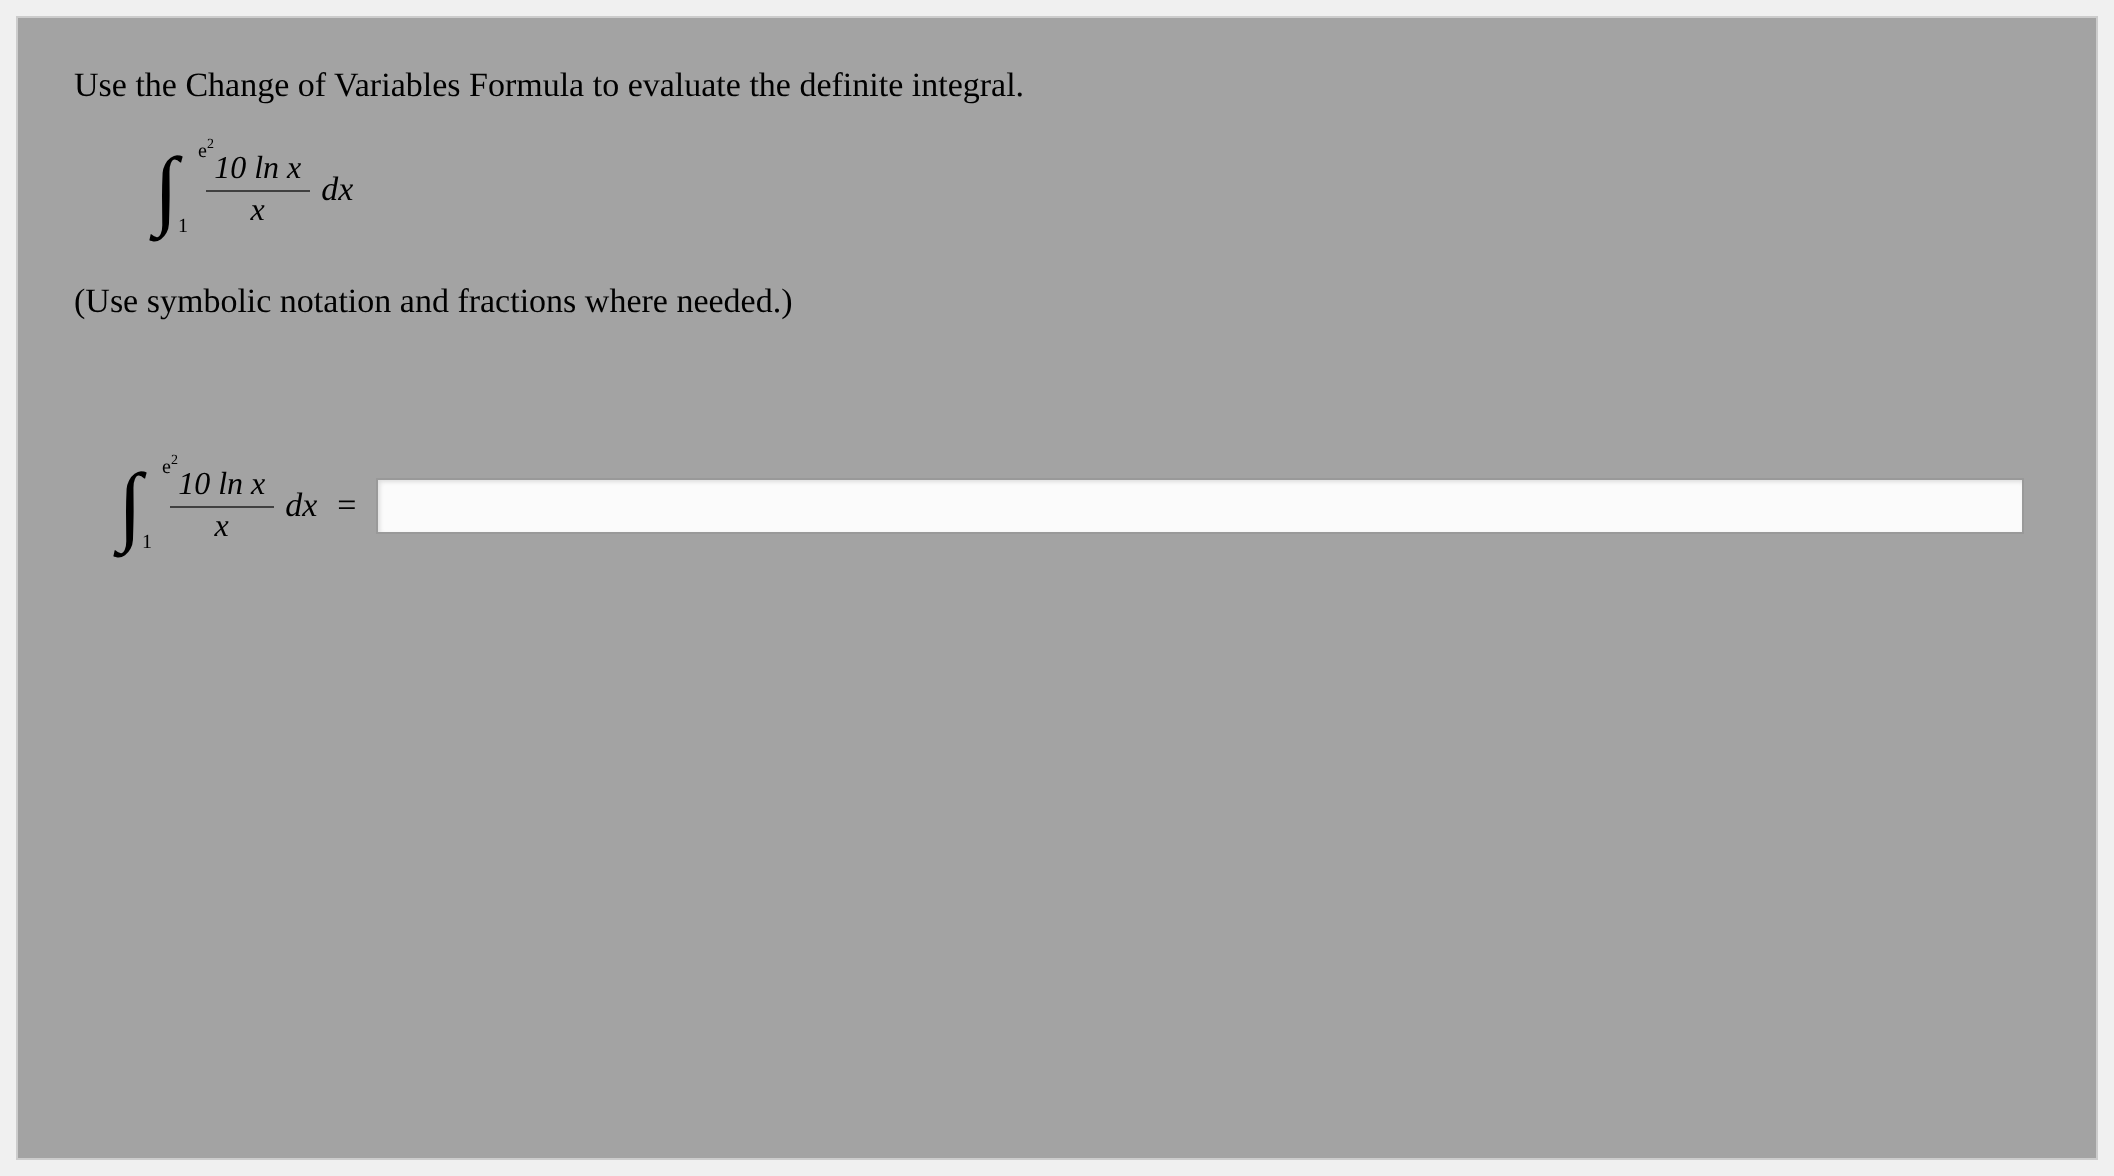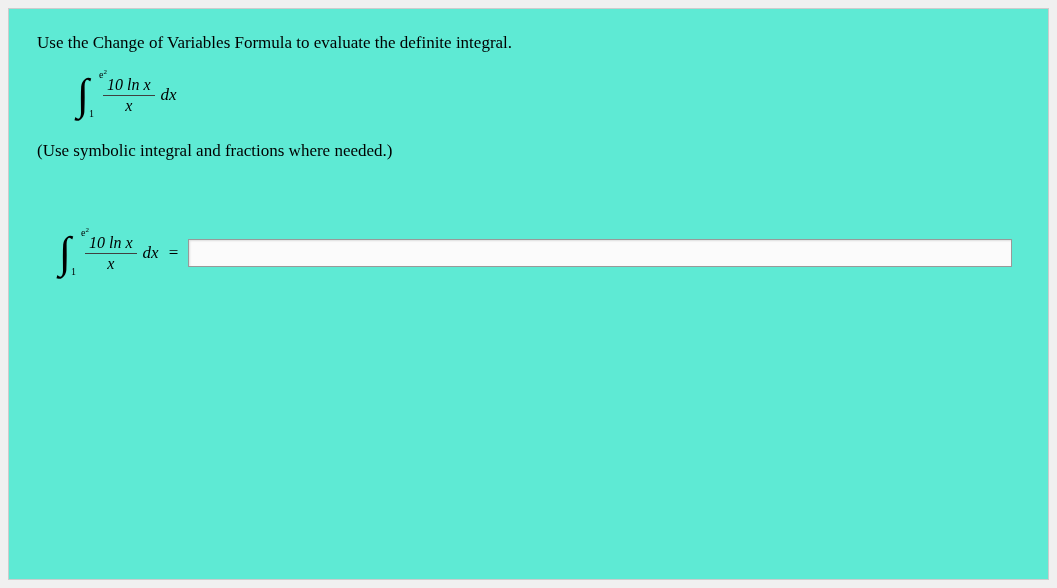--- a/index.html
+++ b/index.html
@@ -8,21 +8,21 @@
       box-sizing: border-box;
     }
     body {
       font-family: 'Times New Roman', Times, serif;
       background: #f0f0f0;
       width: 1057px;
       height: 588px;
       padding: 8px;
     }
     .question-panel {
-      background: #5eead4;
+      background: #a3a3a3;
       border: 1px solid #ccc;
       width: 100%;
       height: 100%;
       padding: 24px 28px;
       font-size: 17px;
       color: #000;
     }
     .instruction {
       margin-bottom: 20px;
     }
@@ -117,21 +117,21 @@
       <span class="integral-upper"><span>e</span><span class="sup2">2</span></span>
       <span class="integral-lower">1</span>
     </span>
     <span class="fraction">
       <span class="num">10 ln x</span>
       <span class="den">x</span>
     </span>
     <span class="dx">dx</span>
   </div>
 
-  <p class="hint">(Use symbolic integral and fractions where needed.)</p>
+  <p class="hint">(Use symbolic notation and fractions where needed.)</p>
 
   <div class="answer-row">
     <div class="integral-display">
       <span class="integral-sign">
         ∫
         <span class="integral-upper"><span>e</span><span class="sup2">2</span></span>
         <span class="integral-lower">1</span>
       </span>
       <span class="fraction">
         <span class="num">10 ln x</span>

